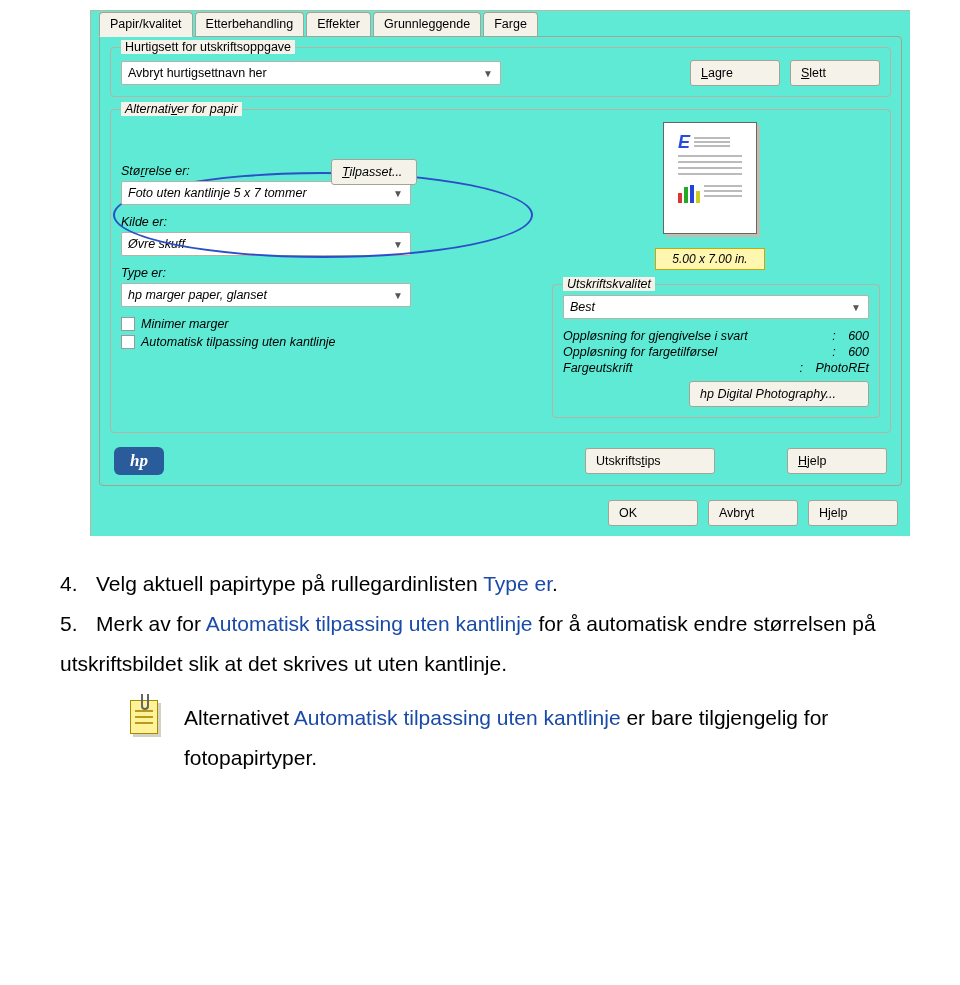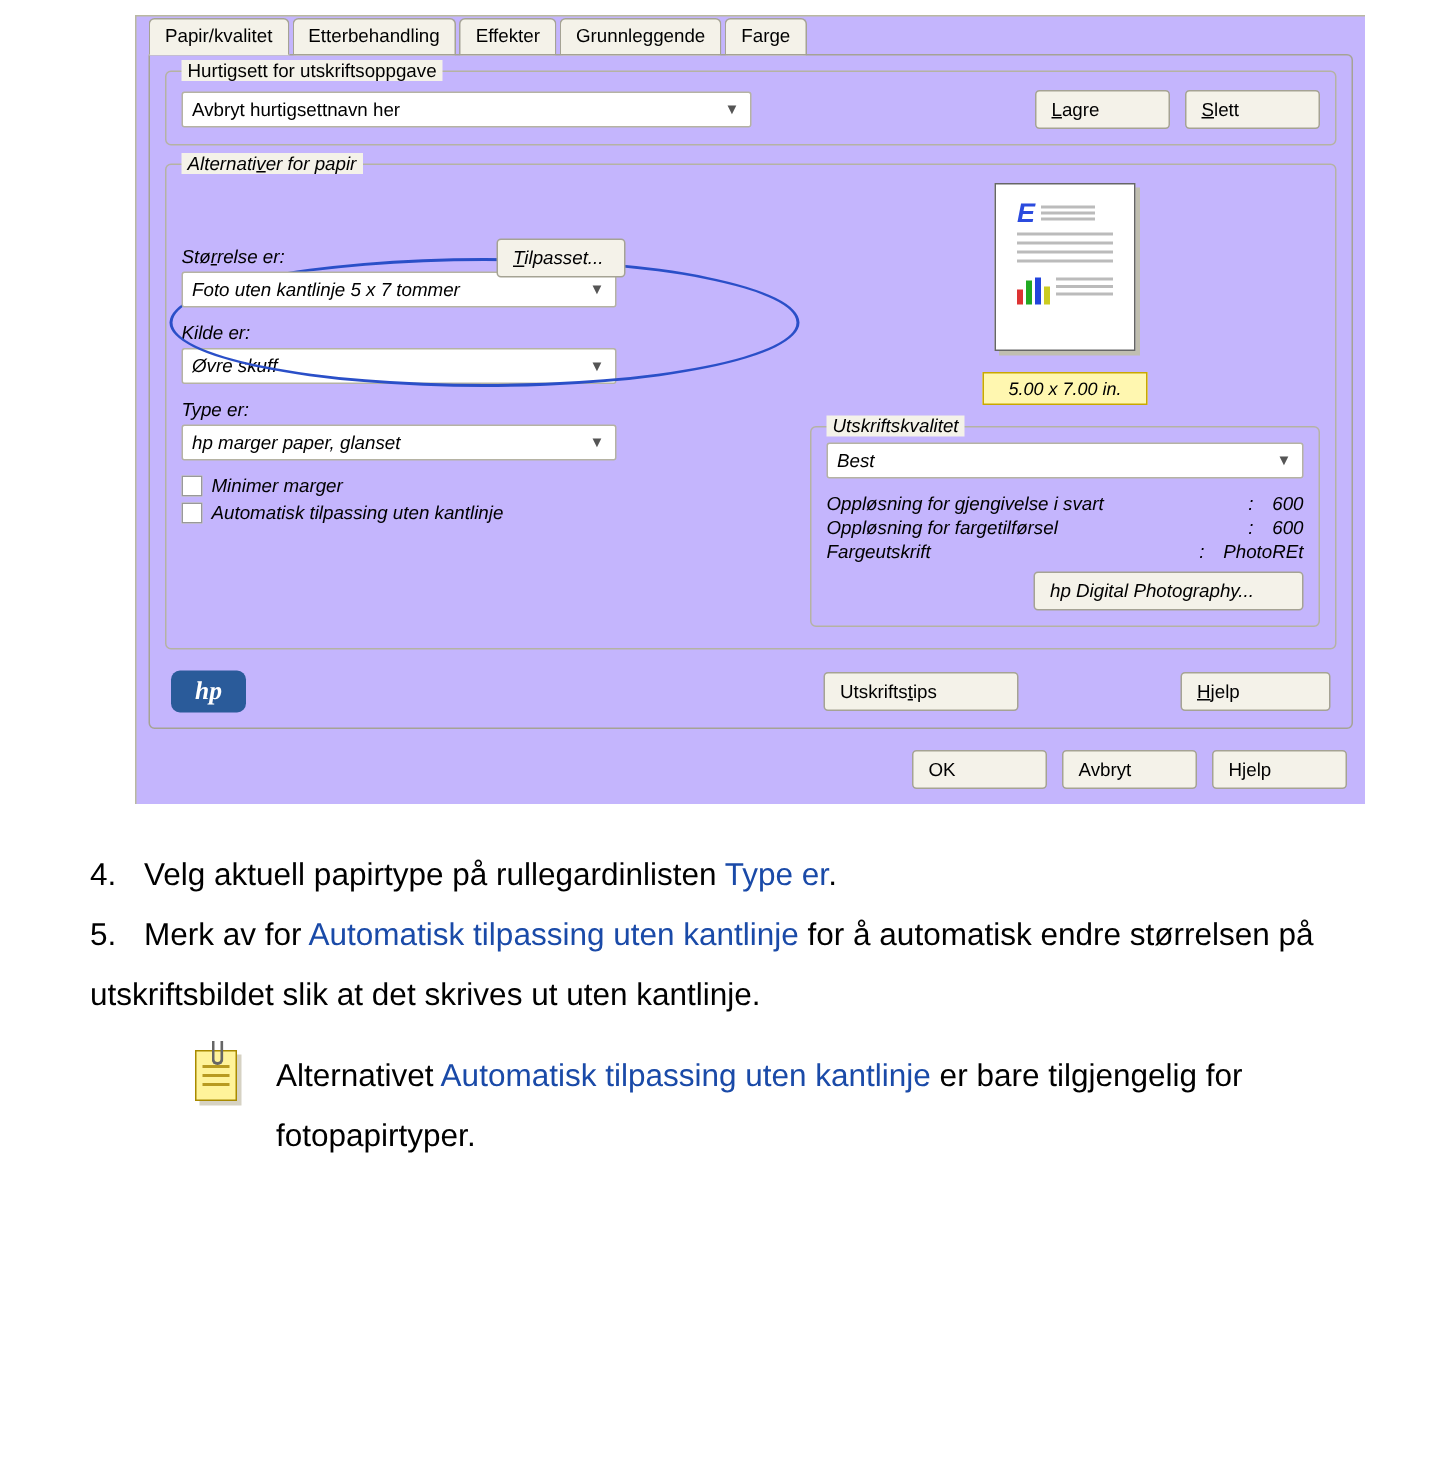--- a/index.html
+++ b/index.html
@@ -7,21 +7,21 @@
     margin: 0;
     font-family: Verdana, Arial, sans-serif;
     font-size: 12px;
     background: #fff;
     color: #000;
     width: 960px;
   }
   .dialog {
     margin: 10px 0 0 90px;
     width: 820px;
-    background: #c4b5fd;
+    background: #5eead4;
     border-top: 1px solid #b9b9a0;
     border-left: 1px solid #b9b9a0;
   }
   .tabs {
     display: flex;
     padding: 0 8px;
   }
   .tab {
     padding: 4px 10px 5px 10px;
     font-size: 12.5px;
@@ -133,30 +133,30 @@
   .size-badge {
     margin-top: 14px;
     border: 1px solid #c9a800;
     background: #fff7b0;
     padding: 3px 10px;
     font-size: 12px;
     text-align: center;
     min-width: 110px;
   }
   fieldset.inner {
-    margin: 14px 0 0 0;
+    margin: 14px 0 0 12px;
     padding: 10px 10px 10px 10px;
   }
   .info-row {
     display: flex; font-size: 12.5px; margin: 2px 0;
   }
   .info-row .k { flex: 1; }
   .info-row .c { width: 16px; }
   .bottom-row {
-    display: flex; align-items: center; padding: 2px 4px 4px 4px; gap: 36px;
+    display: flex; align-items: center; padding: 2px 4px 4px 4px;
   }
   .hp-logo {
     width: 50px; height: 28px; background: #2a5b9a;
     border-radius: 6px; display:flex; align-items:center; justify-content:center;
     color: #fff; font-style: italic; font-weight: bold; font-size: 17px;
     font-family: Georgia, serif;
   }
   .dlg-buttons {
     display: flex; justify-content: flex-end; gap: 10px;
     padding: 6px 12px 10px 0;

